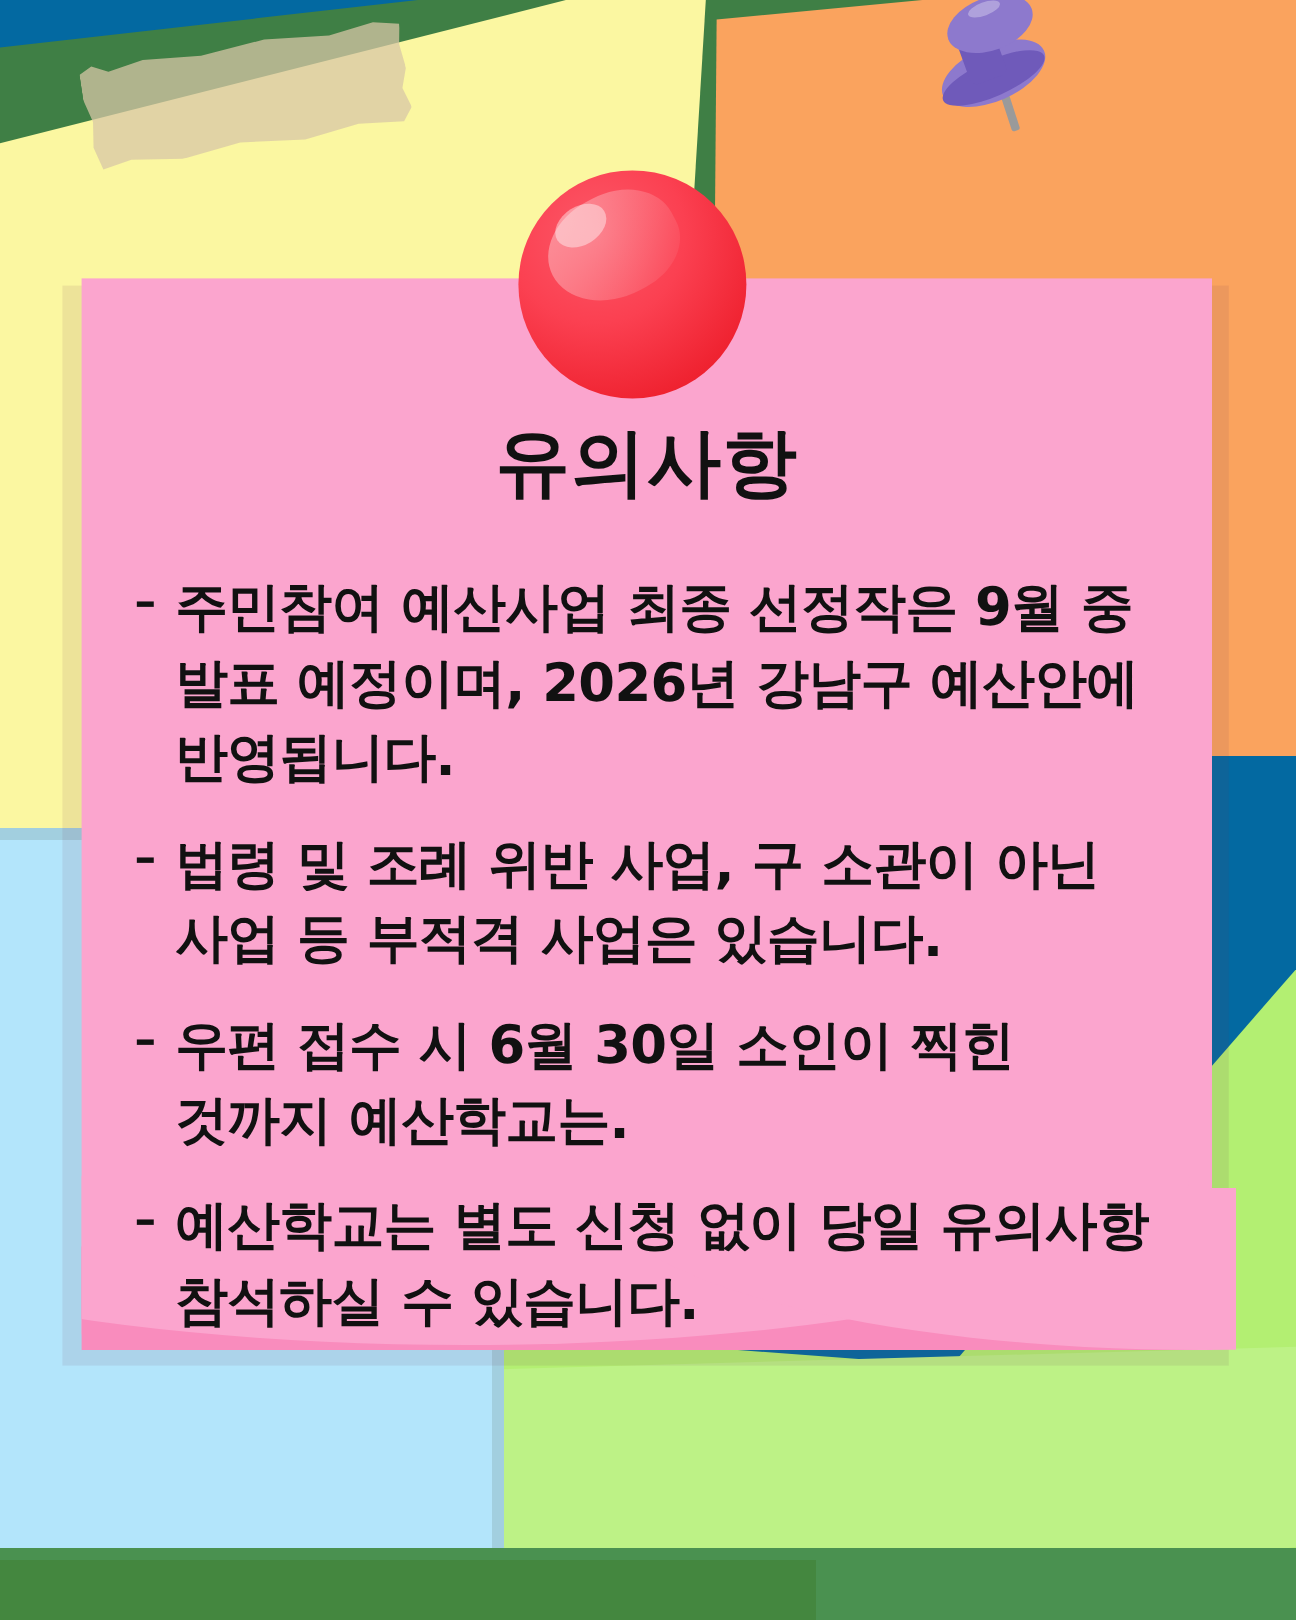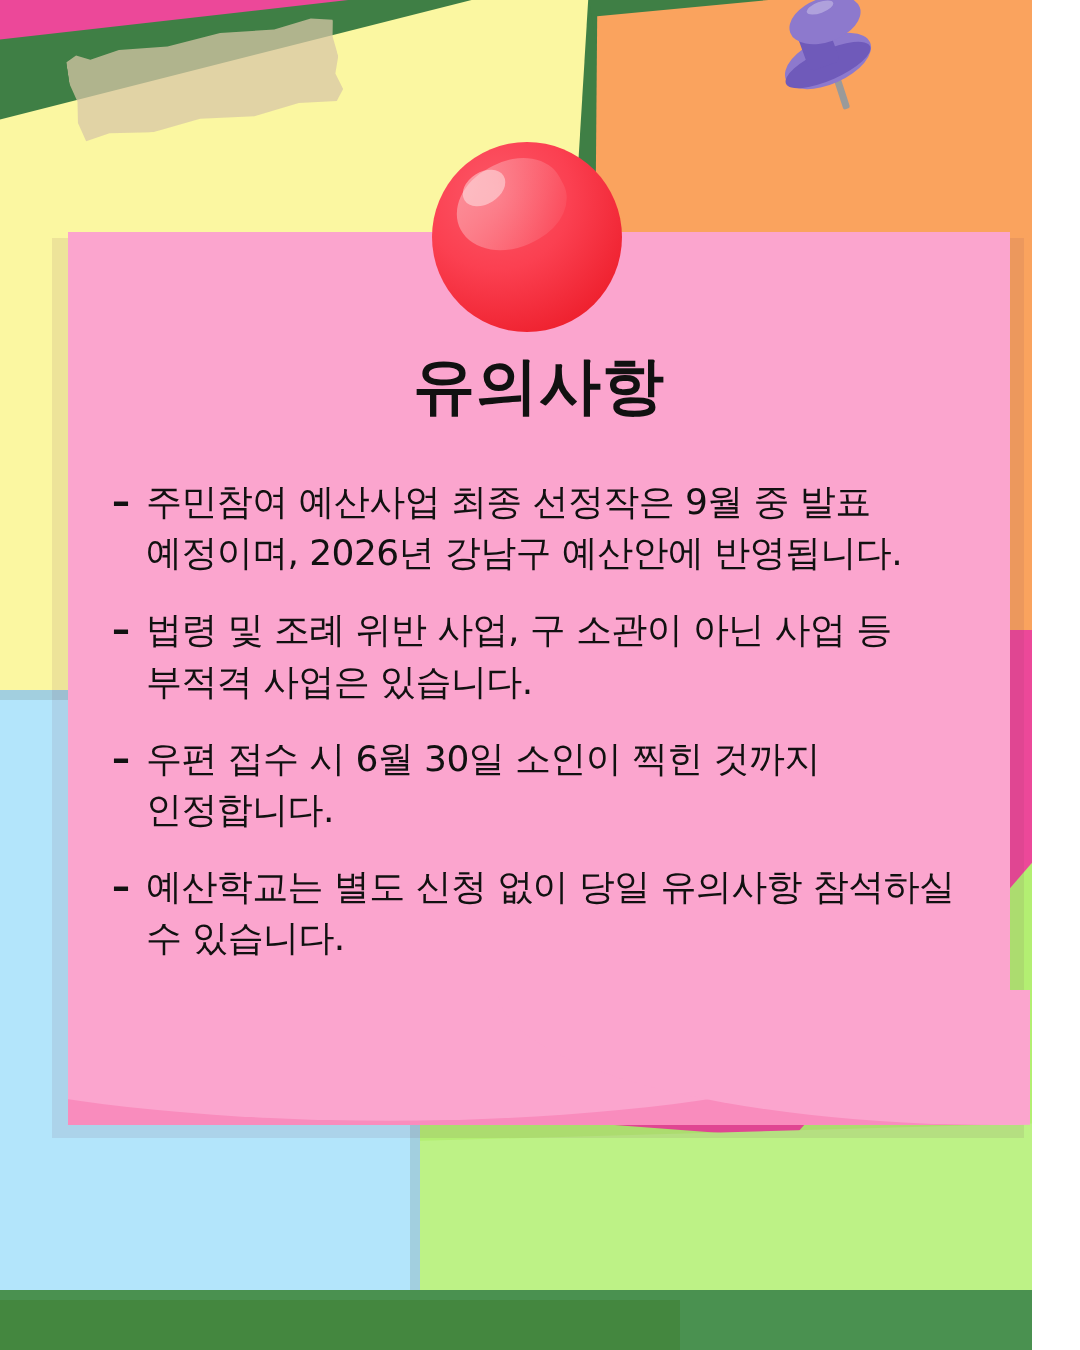--- a/index.html
+++ b/index.html
@@ -2,26 +2,25 @@
 <html><head>
 <meta charset="utf-8">
 <style>
   html, body {
     margin: 0;
     padding: 0;
     background: #ffffff;
   }
   #stage {
     position: relative;
-    width: 992px;
+    width: 1080px;
     height: 1350px;
     overflow: hidden;
-    background: #ec4899;
+    background: #0369a1;
     font-family: "DejaVu Sans", "Liberation Sans", sans-serif;
-    padding-left: 40px;
   }
   .layer { position: absolute; }
 
   
   .paper-green-dark-left {
     left: -60px; top: -40px; width: 760px; height: 480px;
     background: #3f7f45;
     clip-path: polygon(0% 18%, 100% 0%, 100% 100%, 0% 100%);
   }
   .paper-green-wedge-mid {
@@ -208,22 +207,22 @@
   .bullet-dash {
     flex: 0 0 auto;
     width: 34px;
     font-size: 36px;
     font-weight: 800;
     color: #111111;
     line-height: 1.42;
   }
   .bullet-text {
     flex: 1 1 auto;
-    font-size: 36px;
-    font-weight: 400;
+    font-size: 44px;
+    font-weight: 700;
     color: #111111;
     line-height: 1.42;
     letter-spacing: -0.6px;
     word-break: keep-all;
   }
 </style>
 </head>
 <body>
 
 <div id="stage">
@@ -260,21 +259,21 @@
       <li class="bullet-row">
         <span class="bullet-dash">–</span>
         <span class="bullet-text">주민참여 예산사업 최종 선정작은 9월 중 발표 예정이며, 2026년 강남구 예산안에 반영됩니다.</span>
       </li>
       <li class="bullet-row">
         <span class="bullet-dash">–</span>
         <span class="bullet-text">법령 및 조례 위반 사업, 구 소관이 아닌 사업 등 부적격 사업은 있습니다.</span>
       </li>
       <li class="bullet-row">
         <span class="bullet-dash">–</span>
-        <span class="bullet-text">우편 접수 시 6월 30일 소인이 찍힌 것까지 인정합니다.</span>
+        <span class="bullet-text">우편 접수 시 6월 30일 소인이 찍힌 것까지 예산학교는.</span>
       </li>
       <li class="bullet-row">
         <span class="bullet-dash">–</span>
         <span class="bullet-text">예산학교는 별도 신청 없이 당일 유의사항 참석하실 수 있습니다.</span>
       </li>
     </ul>
   </div>
 
   <div class="layer tack-needle"></div>
   <div class="layer tack-base"></div>

